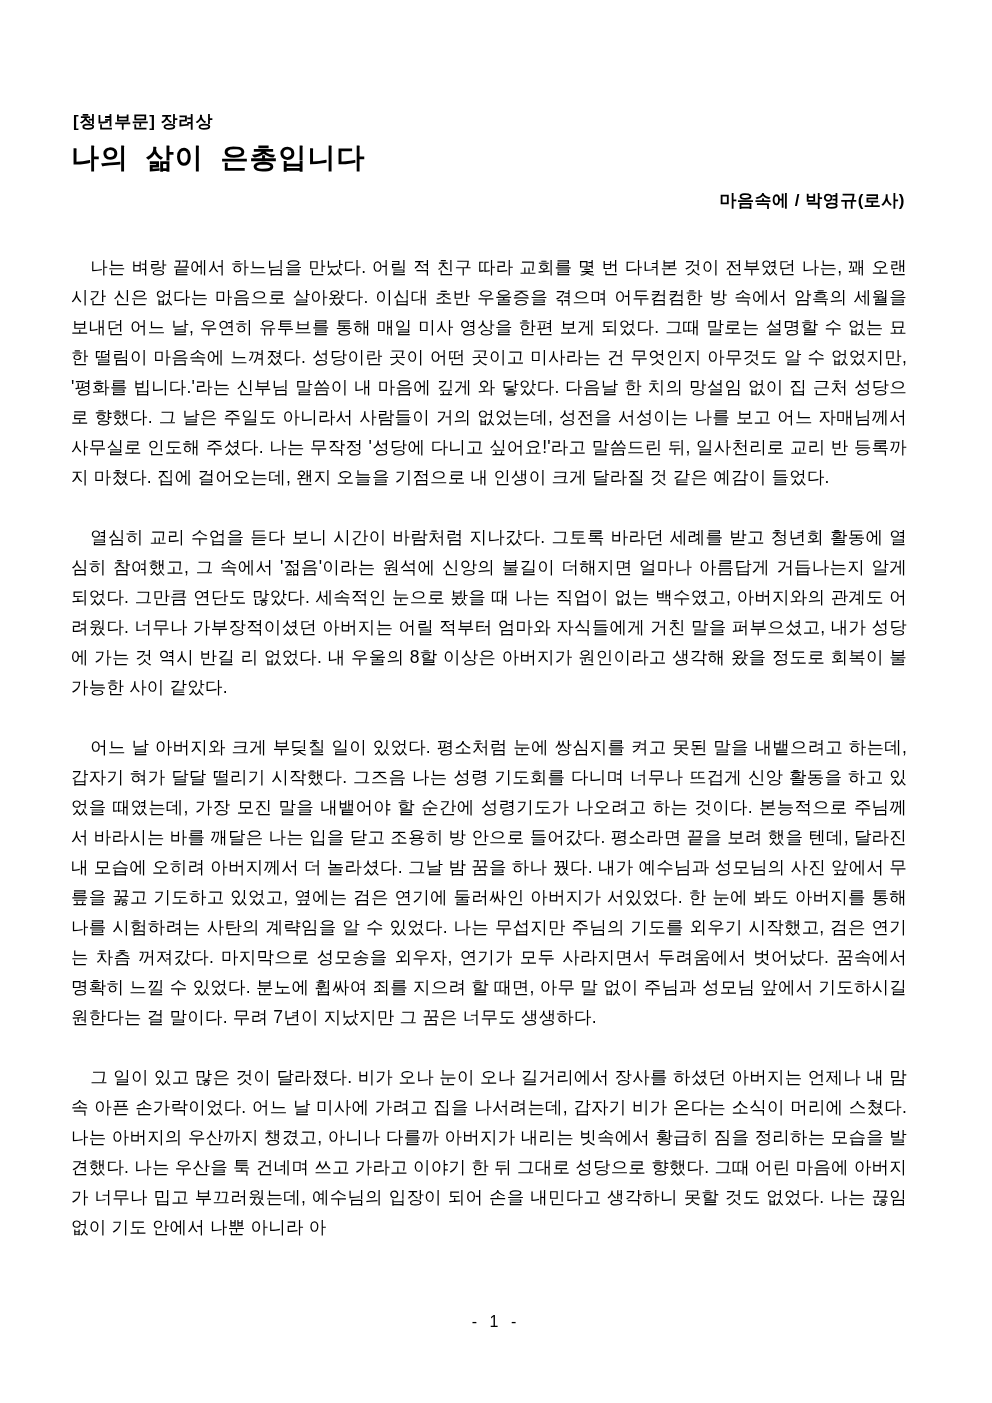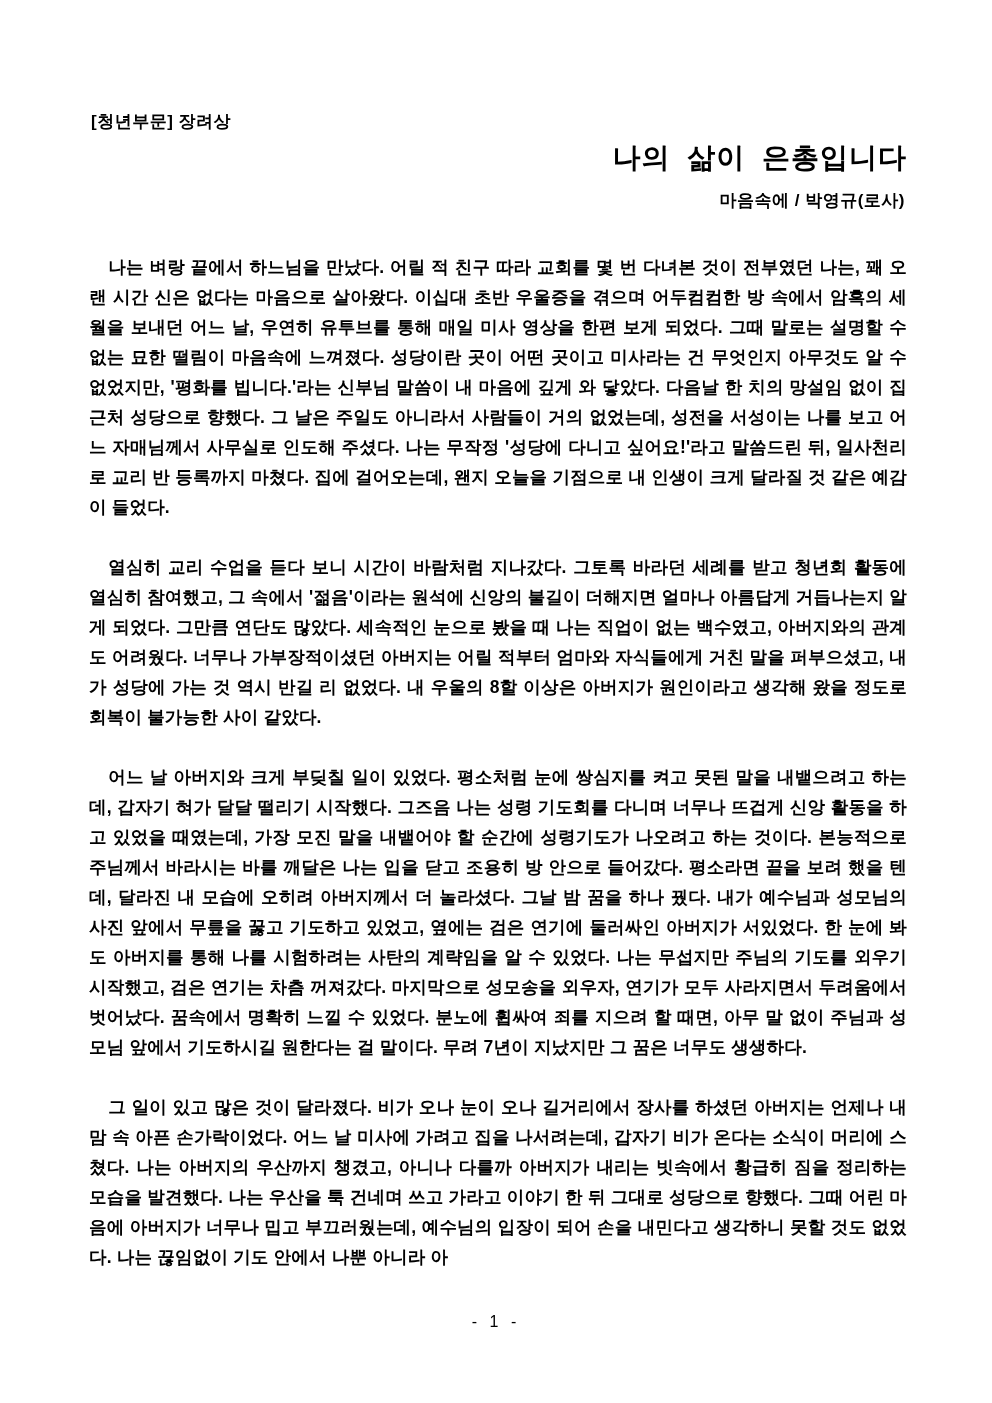--- a/index.html
+++ b/index.html
@@ -13,49 +13,48 @@
     height: 1403px;
     margin: 0 auto;
     background: #ffffff;
     color: #000000;
     font-family: "Liberation Sans", "DejaVu Sans", sans-serif;
     box-sizing: border-box;
     overflow: hidden;
   }
   .content {
     position: absolute;
-    left: 89px;
+    left: 71px;
     right: 85px;
     top: 110px;
   }
   .category {
     font-size: 17px;
     font-weight: bold;
     letter-spacing: 0.5px;
     text-align: left;
     margin: 0 0 6px 2px;
   }
   .doc-title {
     font-size: 28px;
     font-weight: bold;
-    text-align: right;
+    text-align: left;
     letter-spacing: 1px;
     word-spacing: 8px;
     margin: 6px 0 0 0;
   }
   .byline {
     font-size: 17px;
     font-weight: bold;
     text-align: right;
     letter-spacing: 0.5px;
     margin: 12px 2px 0 0;
   }
   .body-text {
     margin-top: 40px;
-    font-weight: bold;
   }
   .body-text p {
     font-size: 17.5px;
     line-height: 30px;
     text-align: justify;
     text-justify: inter-character;
     word-break: break-all;
     text-indent: 1.1em;
     letter-spacing: 0.2px;
     margin: 0 0 30px 0;

